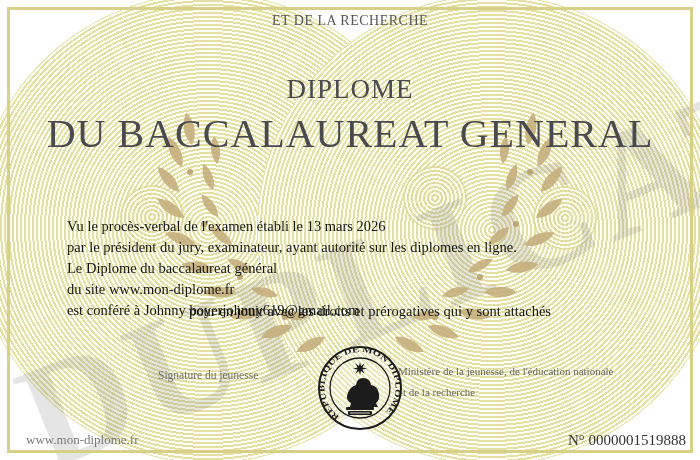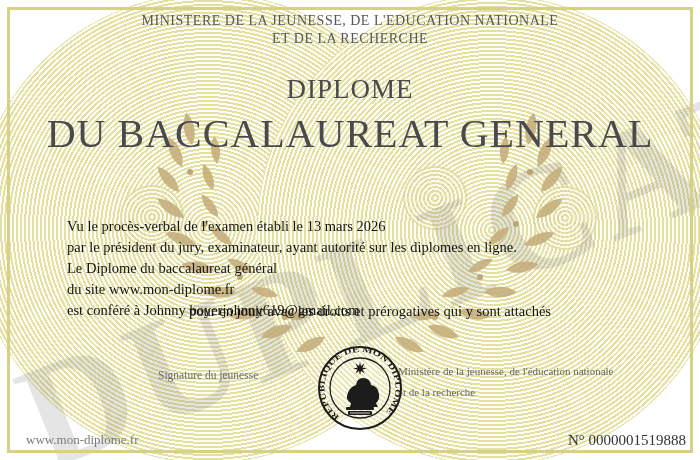--- a/index.html
+++ b/index.html
@@ -97,21 +97,20 @@
           <circle cx="380" cy="60" r="3"></circle>
         </g>
       </g>
       <use href="#branch" transform="translate(420,0) scale(-1,1)"></use>
     </g>
   </svg>
 
   <div class="frame"></div>
 
   <div class="layer header">
-    <div>MINISTERE DE LA JEUNESSE, DE L'EDUCATION NATIONALE</div>
     <div>ET DE LA RECHERCHE</div>
   </div>
 
   <div class="layer title1">DIPLOME</div>
   <div class="layer title2">DU BACCALAUREAT GENERAL</div>
 
   <div class="layer body-text">
     <div>Vu le procès-verbal de l'examen établi le 13 mars 2026</div>
     <div>par le président du jury, examinateur, ayant autorité sur les diplomes en ligne.</div>
     <div>Le Diplome du baccalaureat général</div>

